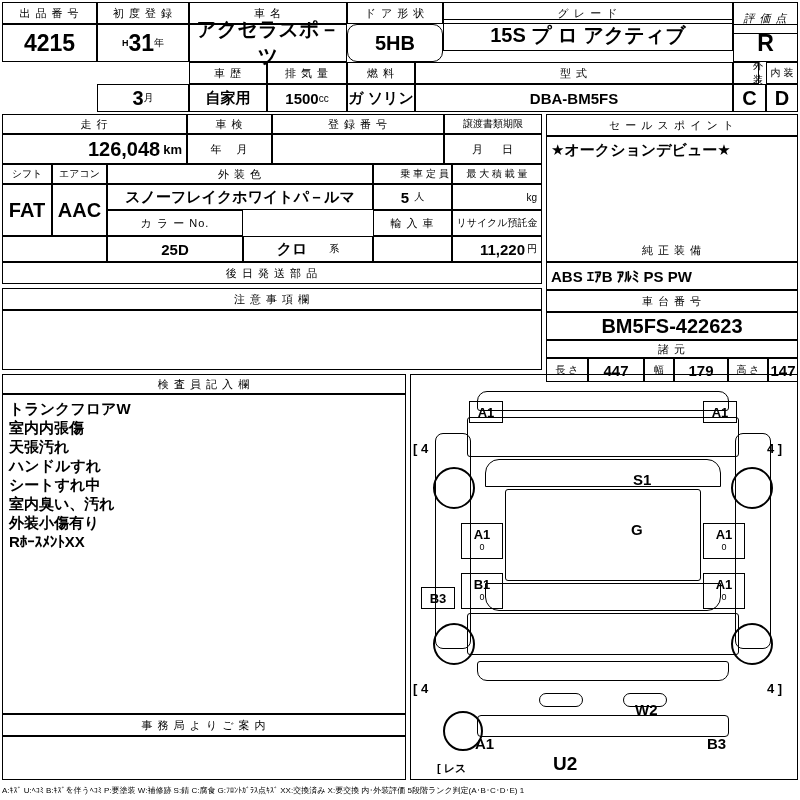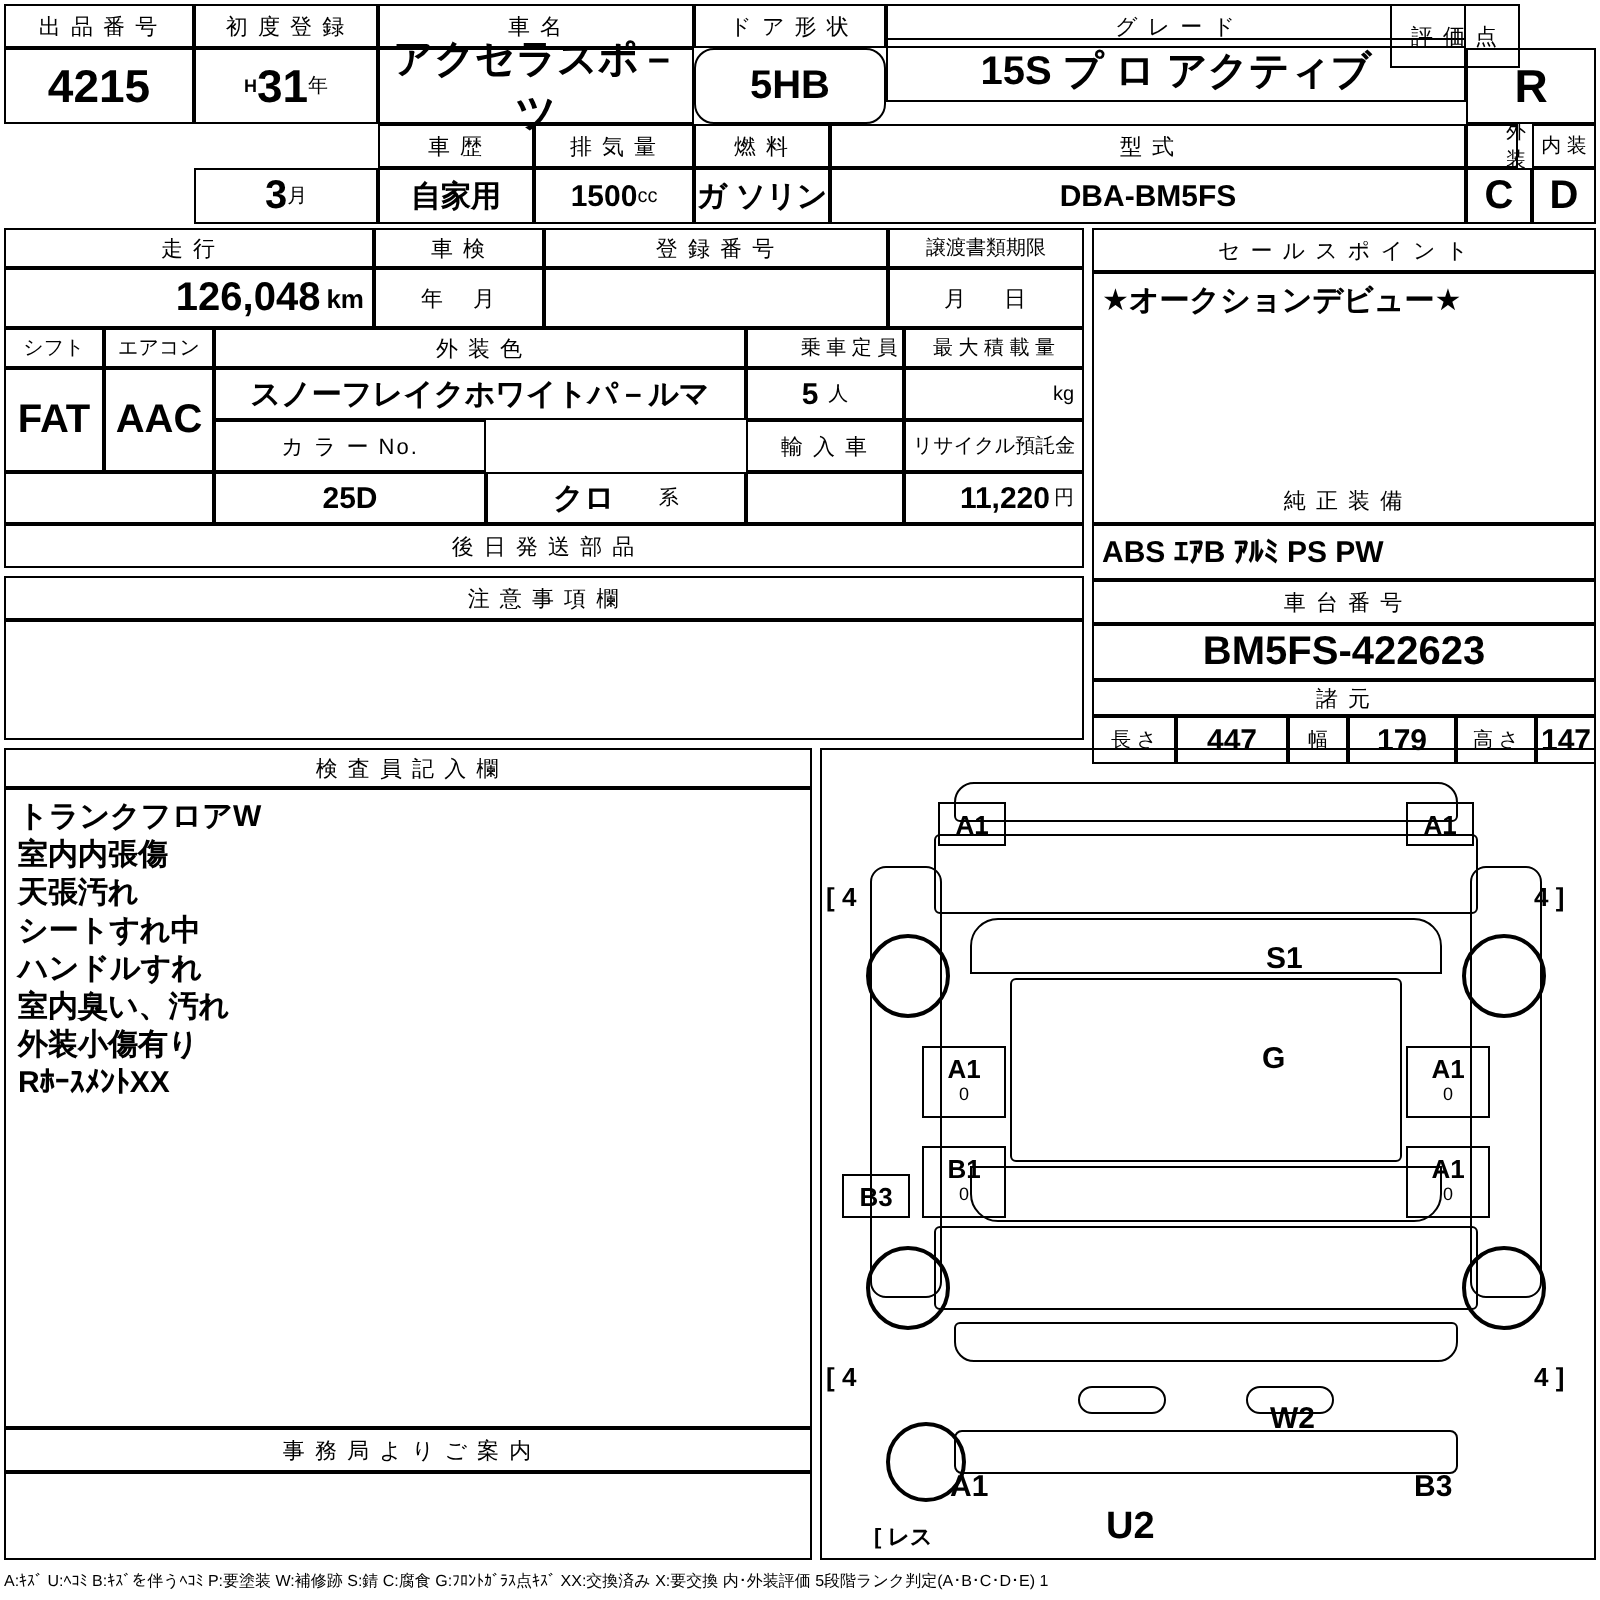--- a/index.html
+++ b/index.html
@@ -36,21 +36,21 @@
 </head>
 <body>
 
 <div class="sheet">
 
   <div class="bx c lbl" style="left:2px;top:2px;width:95px;height:22px;">出 品 番 号</div>
   <div class="bx c lbl" style="left:97px;top:2px;width:92px;height:22px;">初 度 登 録</div>
   <div class="bx c lbl" style="left:189px;top:2px;width:158px;height:22px;">車 名</div>
   <div class="bx c lbl" style="left:347px;top:2px;width:96px;height:22px;">ド ア 形 状</div>
   <div class="bx c lbl" style="left:443px;top:2px;width:290px;height:22px;">グ レ ー ド</div>
-  <div class="bx c lbl" style="left:695px;top:2px;width:65px;height:32px;">評 価 点</div>
+  <div class="bx c lbl" style="left:733px;top:2px;width:65px;height:32px;font-style:italic;">評 価 点</div>
 
   <div class="bx c val-xl" style="left:2px;top:24px;width:95px;height:38px;">4215</div>
   <div class="bx c" style="left:97px;top:24px;width:92px;height:38px;">
     <span class="sup">H</span>
     <span class="val-xl">31</span>
     <span class="unit">年</span>
   </div>
   <div class="bx c val-l" style="left:189px;top:24px;width:158px;height:38px;">アクセラスポ－ツ</div>
   <div class="bx c val-l" style="left:347px;top:24px;width:96px;height:38px;border-radius:10px;">5HB</div>
   <div class="bx c val-l" style="left:443px;top:19px;width:290px;height:32px;">15S プ ロ アクティブ</div>
@@ -152,22 +152,22 @@
   <div class="bx c lbl-s" style="left:644px;top:358px;width:30px;height:24px;">幅</div>
   <div class="bx c val-m" style="left:674px;top:358px;width:54px;height:24px;">179</div>
   <div class="bx c lbl-s" style="left:728px;top:358px;width:40px;height:24px;">高 さ</div>
   <div class="bx c val-m" style="left:768px;top:358px;width:30px;height:24px;">147</div>
 
   <div class="bx c lbl" style="left:2px;top:374px;width:404px;height:20px;">検 査 員 記 入 欄</div>
   <div class="bx" style="left:2px;top:394px;width:404px;height:320px;padding:4px 6px;">
     <div class="note">トランクフロアW</div>
     <div class="note">室内内張傷</div>
     <div class="note">天張汚れ</div>
+    <div class="note">ハンドルすれ</div>
     <div class="note">シートすれ中</div>
-    <div class="note">ハンドルすれ</div>
     <div class="note">室内臭い、汚れ</div>
     <div class="note">外装小傷有り</div>
     <div class="note">RﾎｰｽﾒﾝﾄXX</div>
   </div>
 
   <div class="bx c lbl" style="left:2px;top:714px;width:404px;height:22px;">事 務 局 よ り ご 案 内</div>
   <div class="bx l lbl pad4" style="left:2px;top:736px;width:404px;height:44px;"></div>
 
   <div class="bx" style="left:410px;top:374px;width:388px;height:406px;">
 

